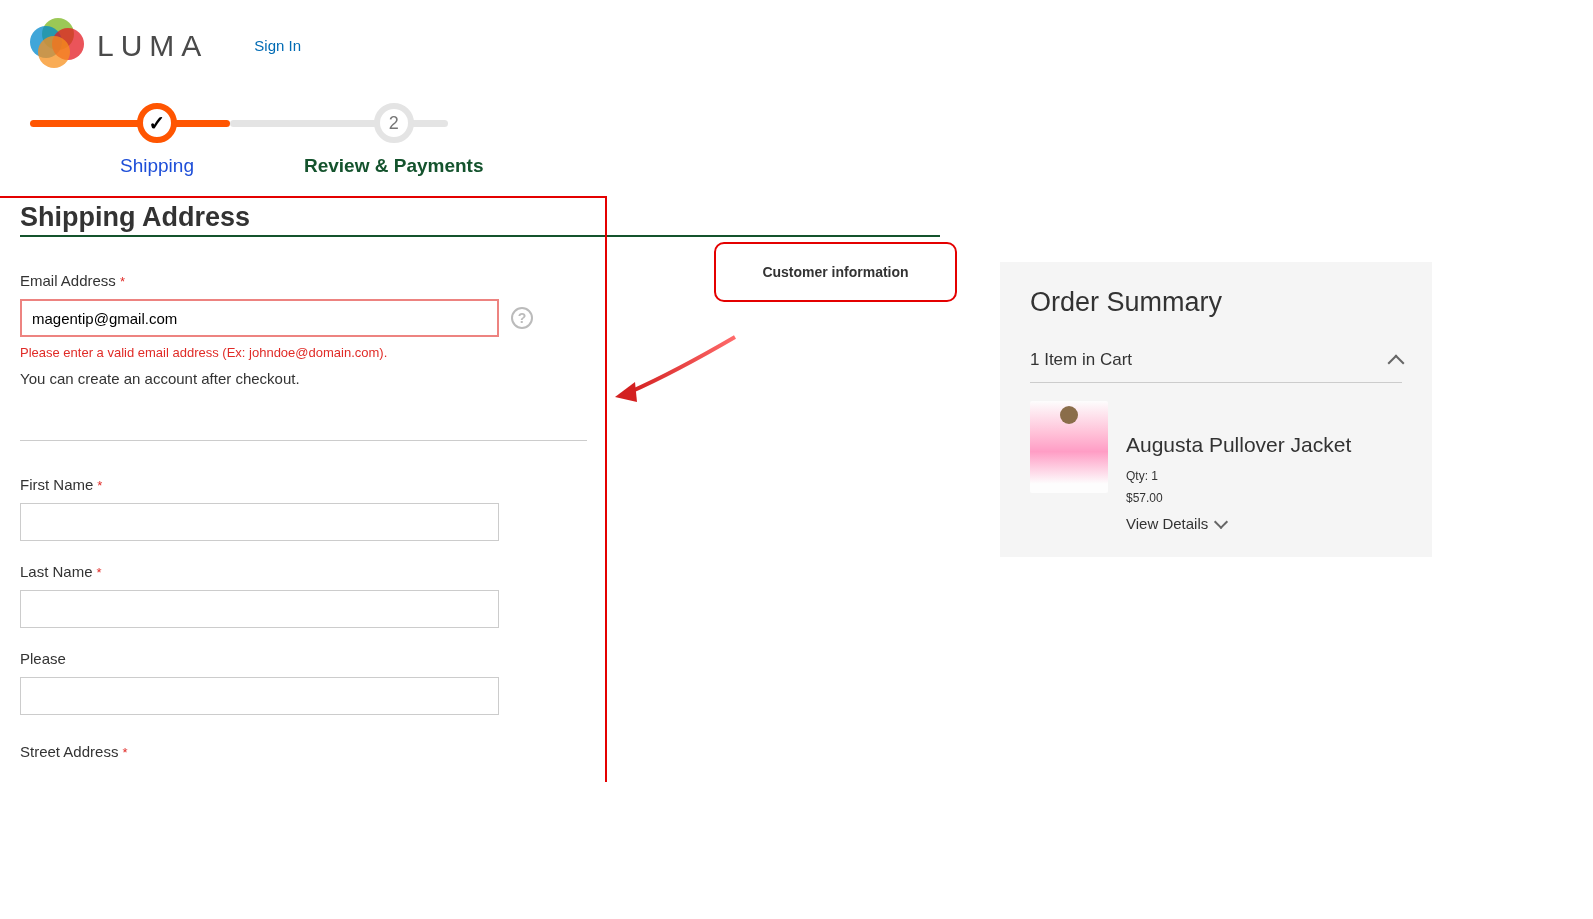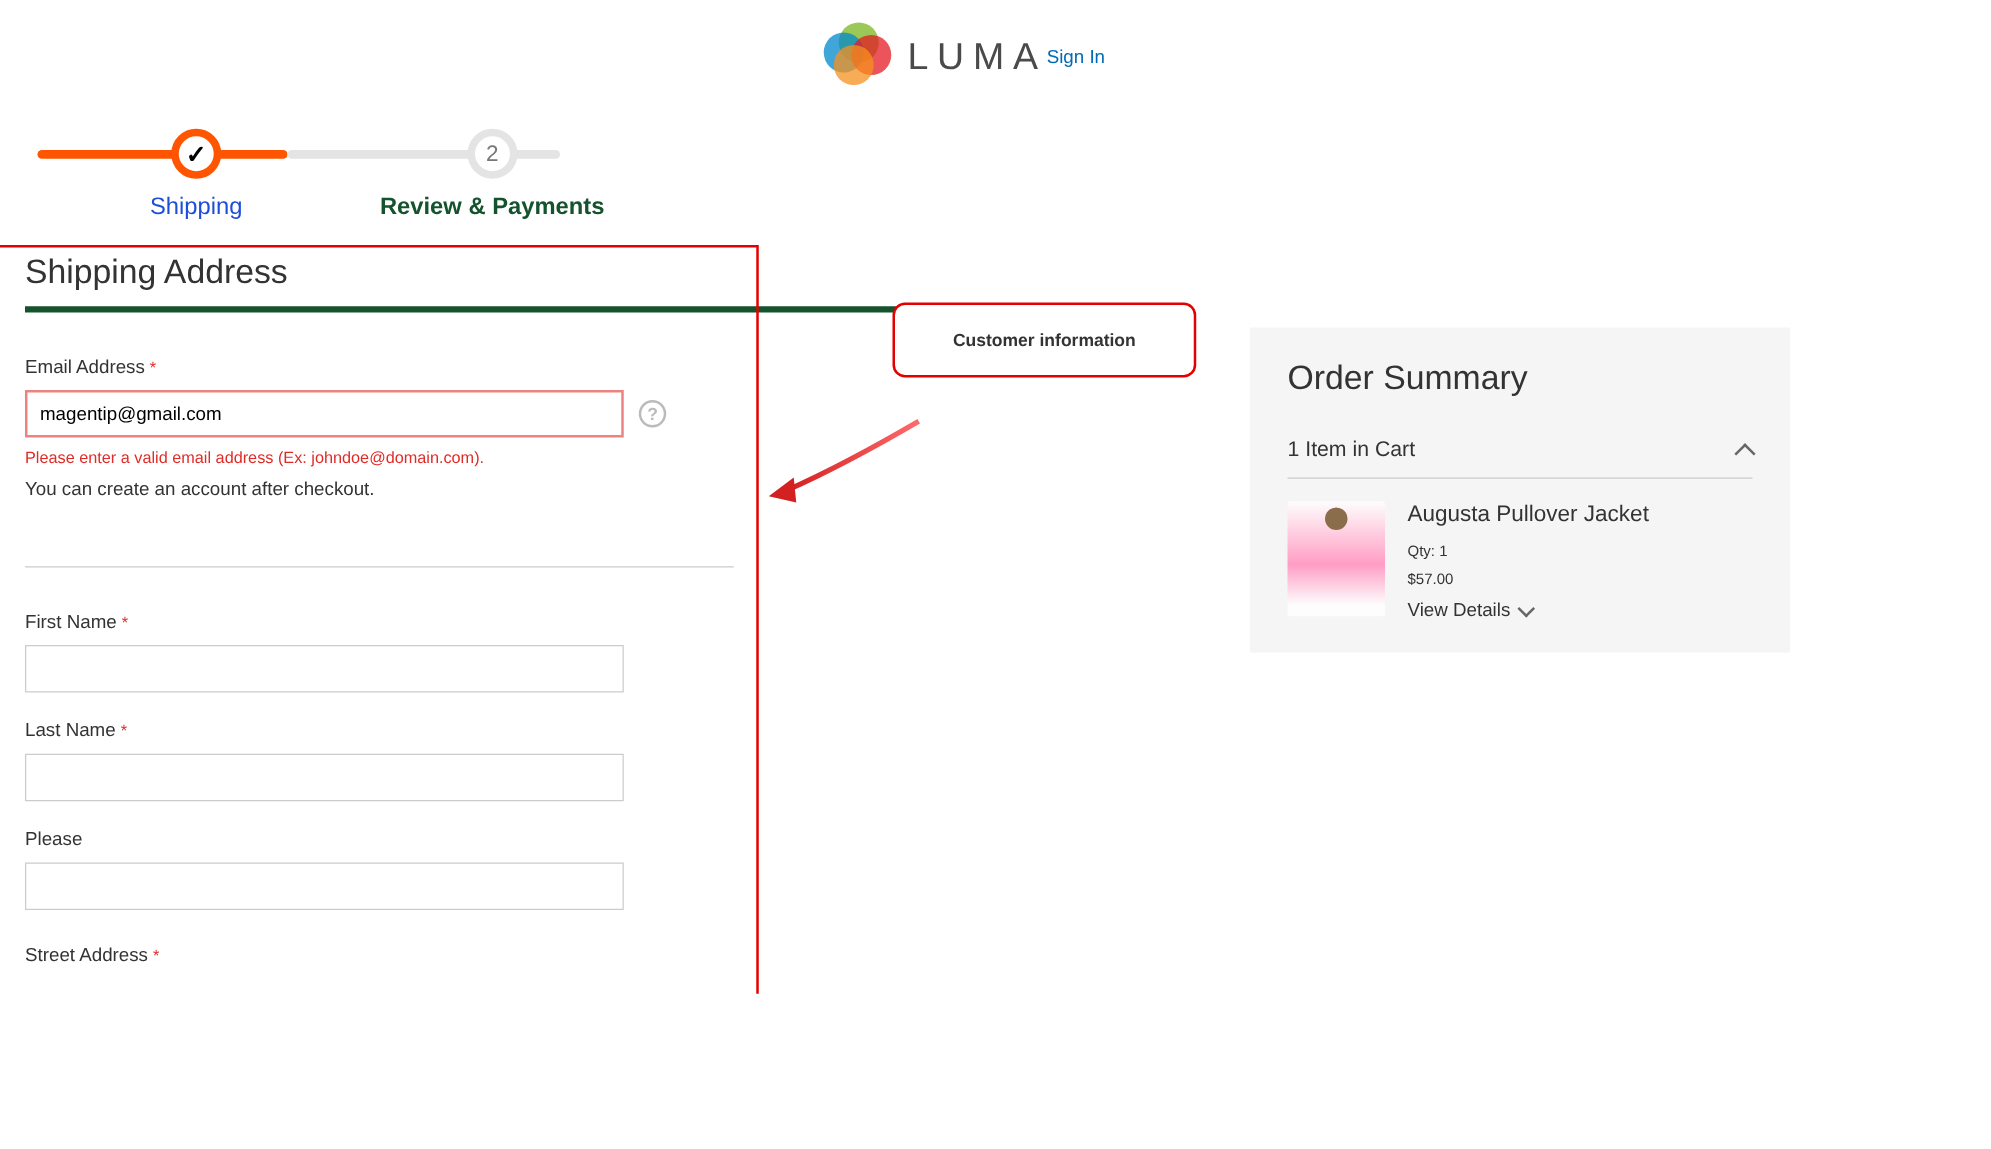--- a/index.html
+++ b/index.html
@@ -1,19 +1,19 @@
 <!DOCTYPE html>
 <html><head>
   <meta charset="utf-8">
   <style>
     * { margin: 0; padding: 0; box-sizing: border-box; }
     body { font-family: 'Helvetica Neue', Helvetica, Arial, sans-serif; color: #333; background: #fff; }
     
     
-    .header { display: flex; justify-content: center; align-items: center; padding: 18px 80px 10px 30px; }
+    .header { display: flex; justify-content: flex-start; align-items: center; padding: 18px 80px 10px 30px; gap: 46px; }
     .logo-wrapper { display: flex; align-items: center; gap: 12px; }
     .logo-mark { width: 55px; height: 55px; position: relative; }
     .logo-circle { position: absolute; width: 32px; height: 32px; border-radius: 50%; opacity: 0.75; }
     .logo-circle.c1 { background: #7ab51d; top: 0; left: 12px; }
     .logo-circle.c2 { background: #0088cc; top: 8px; left: 0; }
     .logo-circle.c3 { background: #f7901e; top: 18px; left: 8px; }
     .logo-circle.c4 { background: #e31b23; top: 10px; left: 22px; }
     .logo-text { font-size: 30px; font-weight: 400; letter-spacing: 7px; color: #4a4a4a; }
     .signin { color: #006bb4; font-size: 15px; cursor: pointer; }
     
@@ -38,42 +38,42 @@
     
     
     .annotation-box { position: absolute; border: 2px solid #e40000; left: -3px; top: -6px; width: 610px; height: 603px; pointer-events: none; z-index: 5; }
     
     
     .callout-box { position: absolute; border: 2.5px solid #e40000; border-radius: 10px; background: #fff; padding: 20px 30px; left: 714px; top: 40px; width: 243px; text-align: center; z-index: 6; font-size: 14px; font-weight: bold; }
     
     .arrow-svg { position: absolute; left: 605px; top: 130px; width: 135px; height: 75px; z-index: 6; pointer-events: none; }
     
     
-    .section-title { font-size: 27px; font-weight: 400; color: #333; padding-bottom: 12px; border-bottom: 5px solid #14532d; margin-bottom: 35px; }
+    .section-title { font-size: 27px; font-weight: 700; color: #333; padding-bottom: 2px; border-bottom: 2px solid #14532d; margin-bottom: 35px; }
     .form-group { margin-bottom: 22px; }
     .form-label { display: block; font-size: 15px; color: #333; margin-bottom: 10px; }
     .required-mark { color: #e02b27; font-size: 13px; margin-left: 4px; }
     .form-input { width: 479px; height: 38px; border: 1px solid #ccc; padding: 0 10px; font-size: 15px; }
     .form-input.error { border: 2px solid #ed8380; background: #fff; }
     .input-row { display: flex; align-items: center; gap: 12px; }
     .help-icon { width: 22px; height: 22px; border: 2px solid #bbb; border-radius: 50%; display: flex; align-items: center; justify-content: center; color: #bbb; font-size: 14px; font-weight: bold; cursor: pointer; }
     .error-text { color: #e02b27; font-size: 13px; margin-top: 8px; }
     .help-text { font-size: 15px; color: #333; margin-top: 10px; }
     .divider { border: none; border-top: 1px solid #ccc; margin: 53px 0 35px; width: 567px; }
     
     
     .order-title { font-size: 27px; font-weight: 300; margin-bottom: 20px; }
     .cart-header { display: flex; justify-content: space-between; align-items: center; padding: 12px 0; border-bottom: 1px solid #ccc; margin-bottom: 18px; cursor: pointer; }
     .cart-count { font-size: 17px; color: #333; }
     .chevron-up { width: 12px; height: 12px; border-left: 2px solid #666; border-top: 2px solid #666; transform: rotate(45deg); margin-top: 6px; }
     .cart-item { display: flex; gap: 18px; }
     .item-thumb { width: 78px; height: 92px; background: linear-gradient(180deg, #fdfdfd 0%, #ffc1d8 35%, #ff9dc5 55%, #fdfdfd 90%); border-radius: 2px; position: relative; }
     .item-thumb::after { content: ""; position: absolute; top: 5px; left: 30px; width: 18px; height: 18px; border-radius: 50%; background: #8a6d4a; }
     .item-details { flex: 1; }
-    .item-name { font-size: 18px; color: #333; margin-bottom: 12px; }
+    .item-name { font-size: 21px; color: #333; margin-bottom: 12px; margin-top: 32px; }
     .item-line { font-size: 12px; color: #333; margin-bottom: 8px; }
     .view-details { display: flex; align-items: center; gap: 8px; font-size: 15px; color: #333; cursor: pointer; margin-top: 10px; }
     .chevron-down { width: 10px; height: 10px; border-right: 2px solid #666; border-bottom: 2px solid #666; transform: rotate(45deg); margin-bottom: 4px; }
   </style>
 </head>
 <body>
 
 <div class="header">
   <div class="logo-wrapper">
     <div class="logo-mark">

